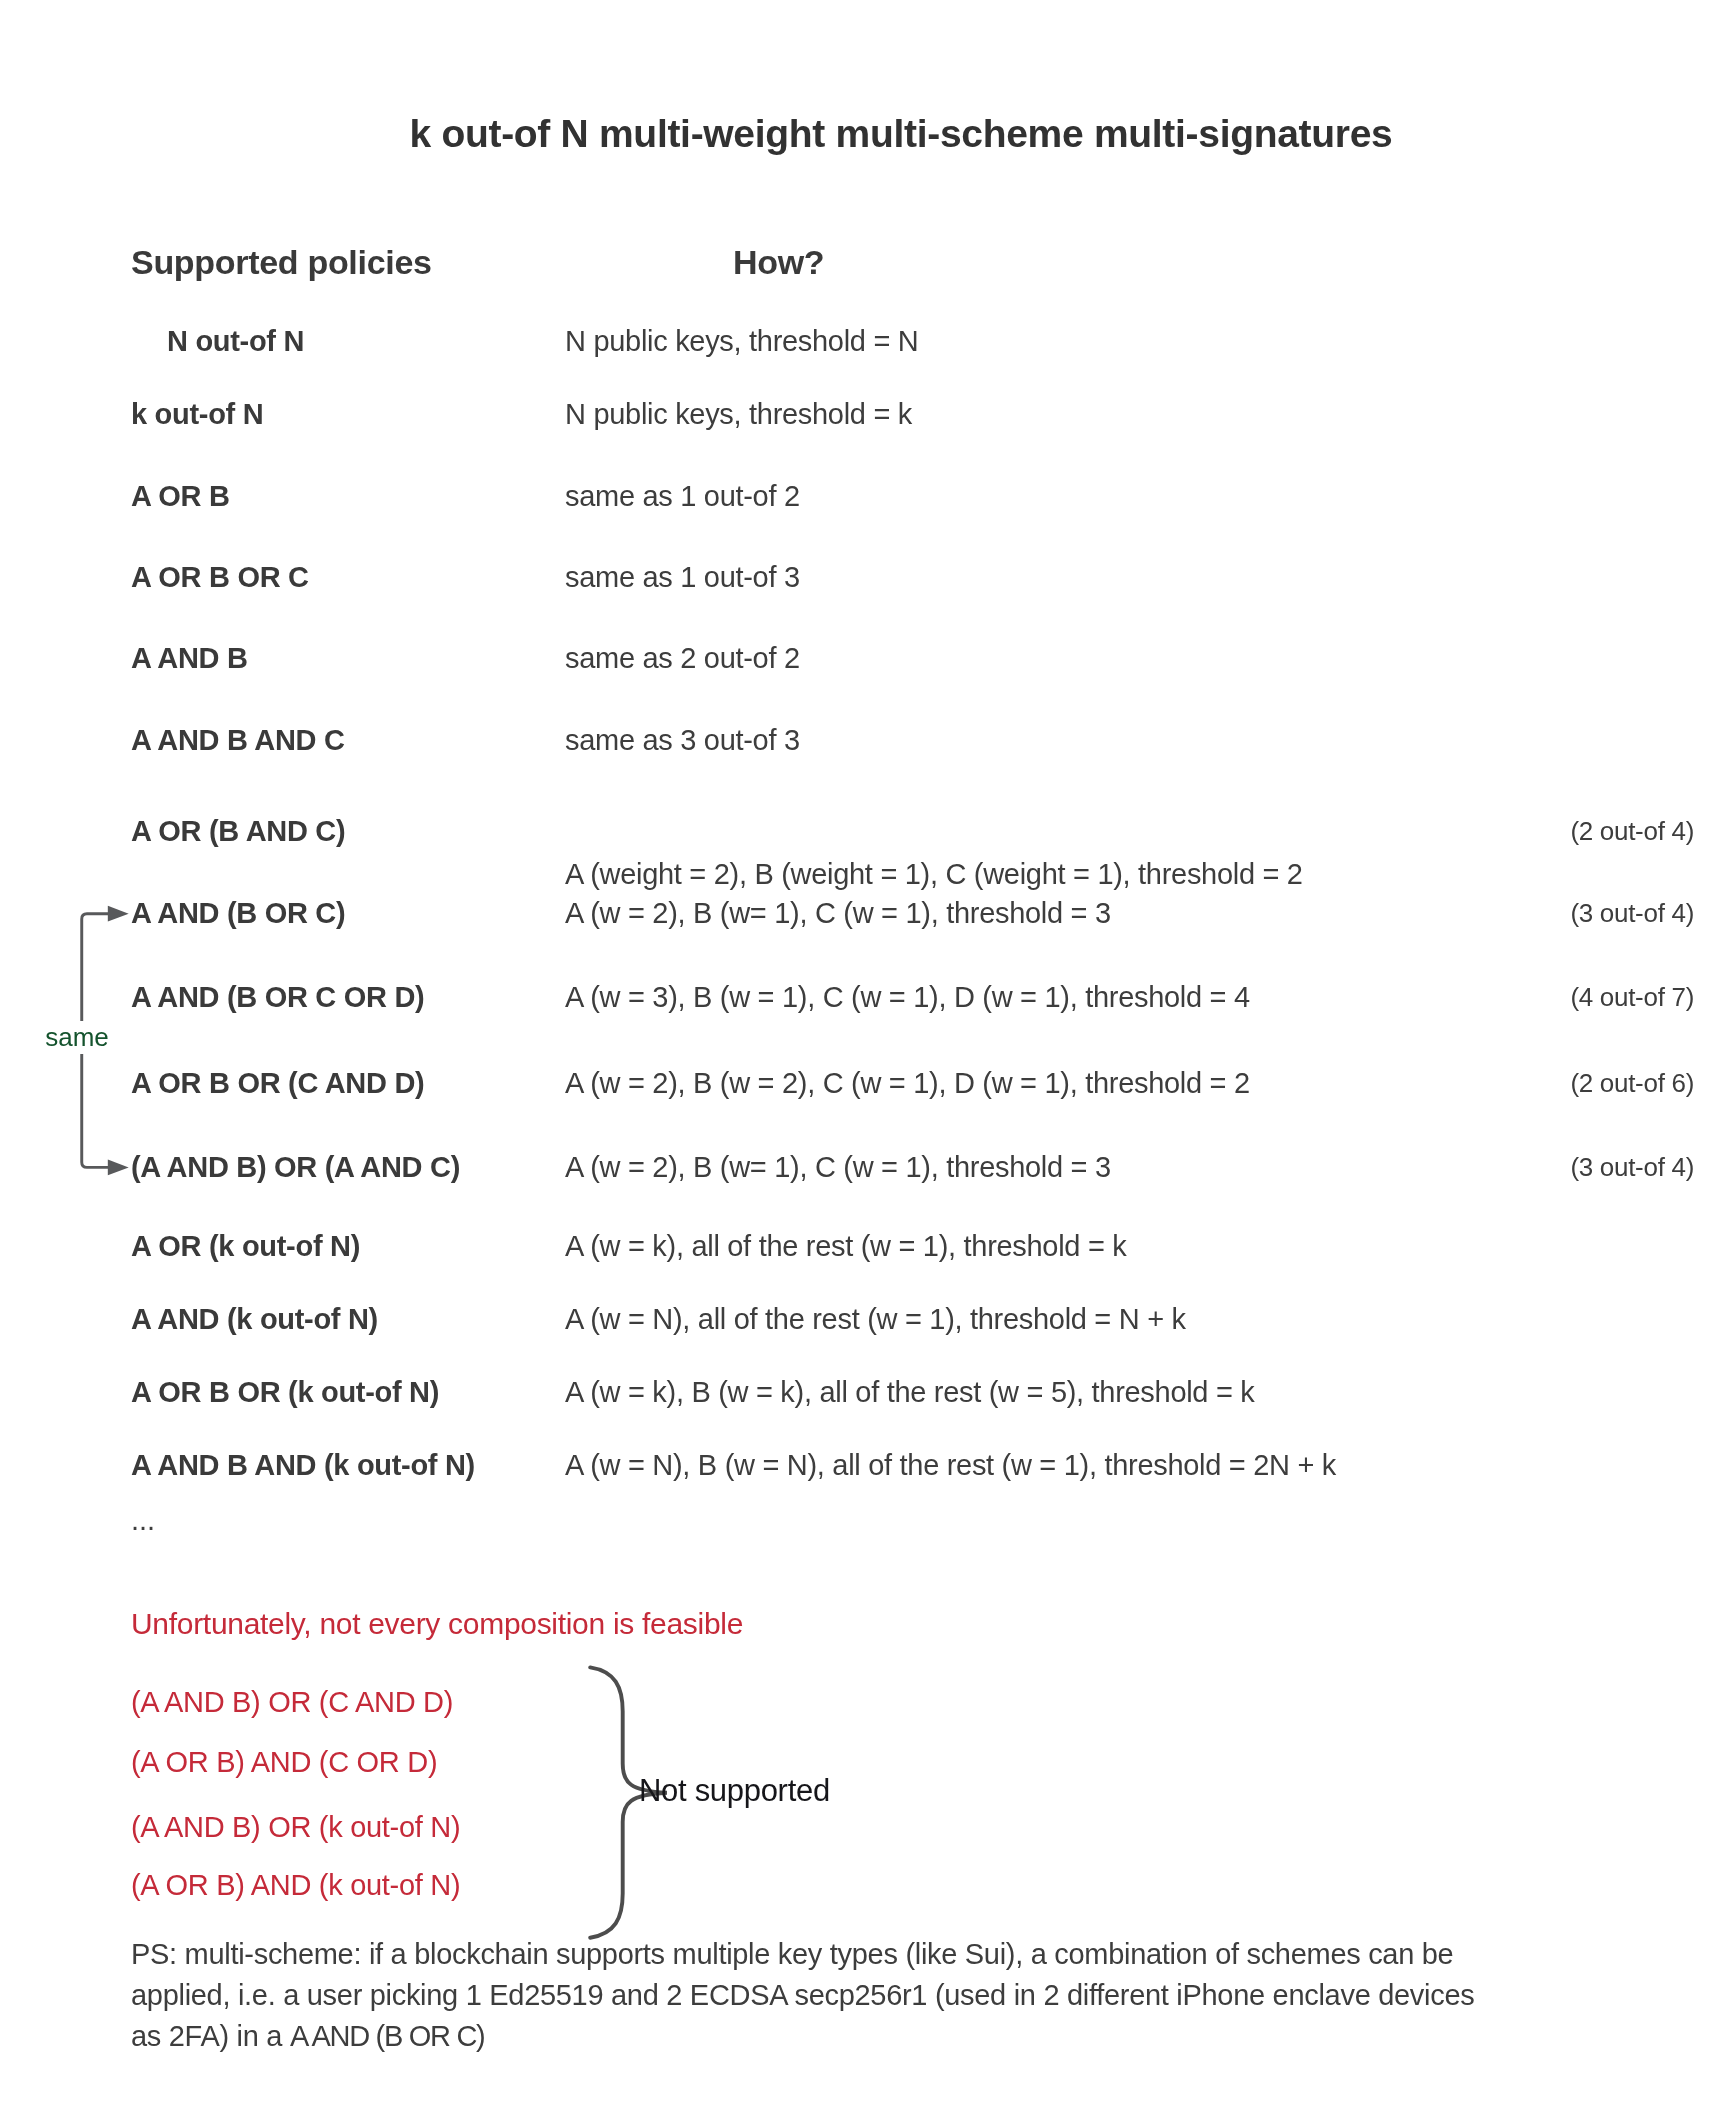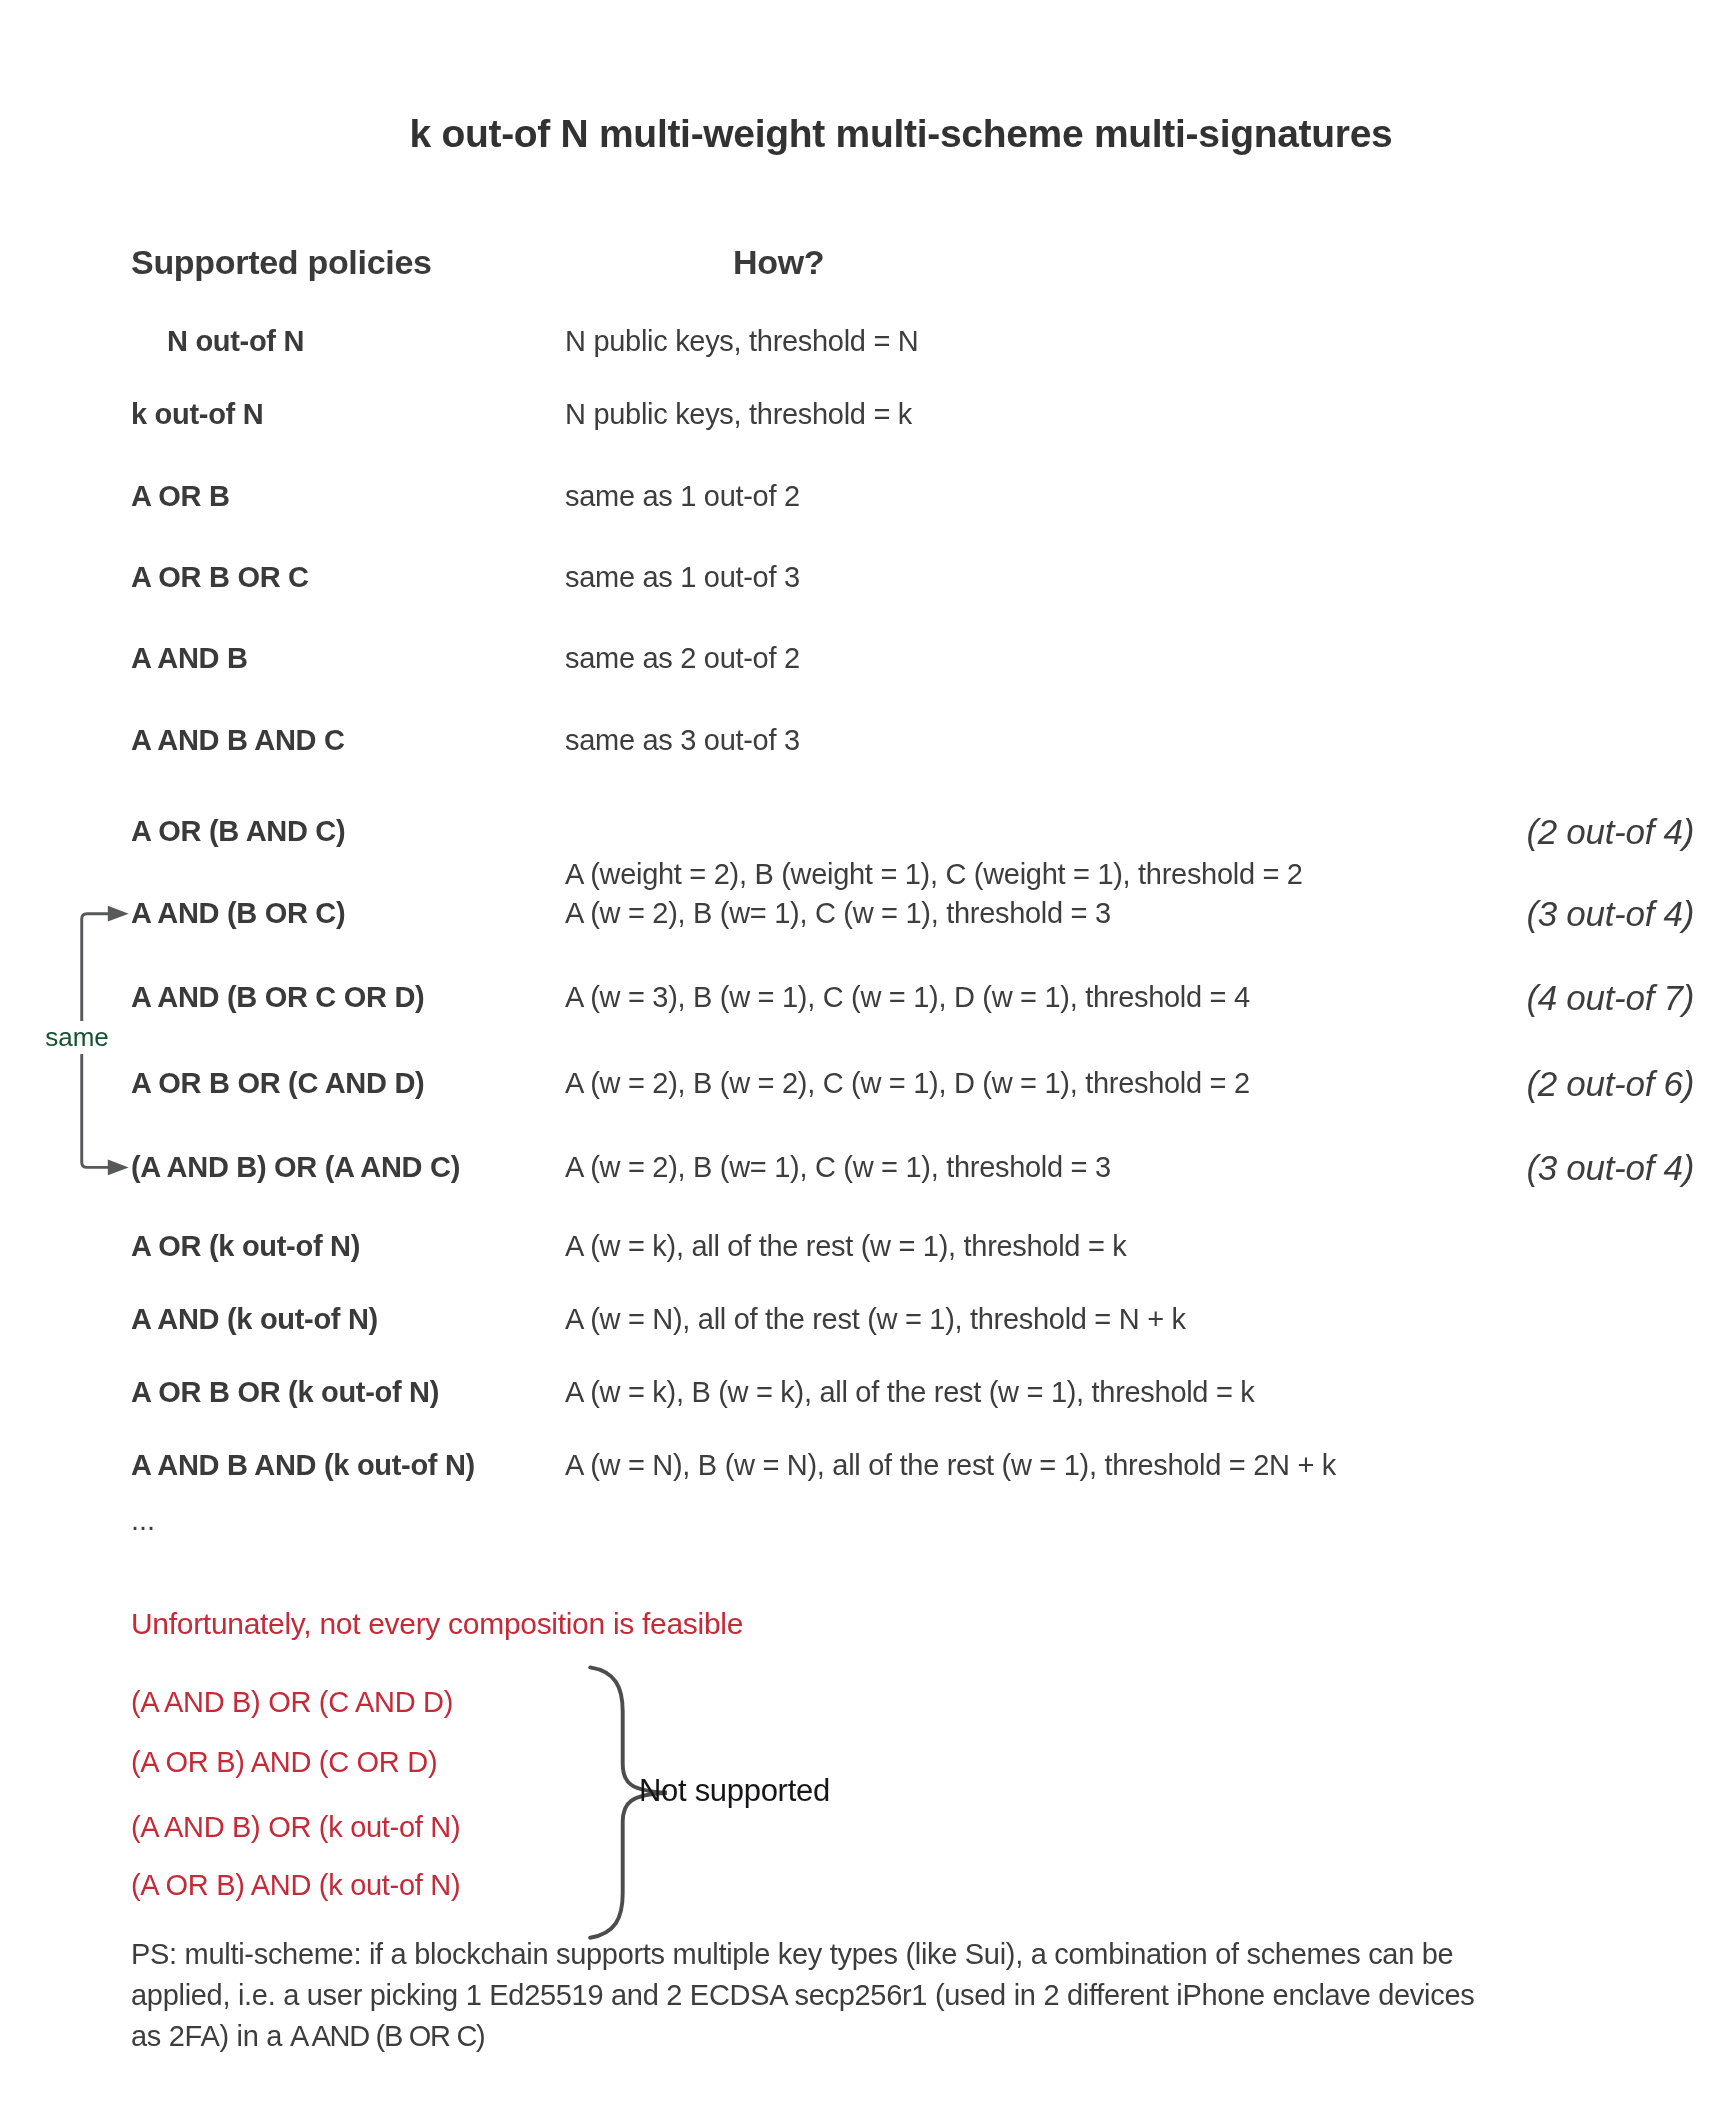--- a/index.html
+++ b/index.html
@@ -22,22 +22,22 @@
   }
   .policy{
     position:absolute;left:131px;font-size:29px;font-weight:bold;
     color:#3a3a3a;line-height:37px;letter-spacing:-0.3px;white-space:nowrap;
   }
   .how{
     position:absolute;left:565px;font-size:29px;font-weight:normal;
     color:#3d3d3d;line-height:37px;letter-spacing:-0.3px;white-space:nowrap;
   }
   .note{
-    position:absolute;right:36px;font-size:35px;font-weight:normal;
-    color:#3d3d3d;line-height:37px;letter-spacing:-0.3px;text-align:right;white-space:nowrap;font-style:italic;
+    position:absolute;right:36px;font-size:26px;font-weight:normal;
+    color:#3d3d3d;line-height:37px;letter-spacing:-0.3px;text-align:right;white-space:nowrap;
   }
   .ellipsis{
     position:absolute;left:131px;top:1502px;font-size:29px;color:#3d3d3d;line-height:37px;
   }
   .same-svg{position:absolute;left:36px;top:885px;z-index:1;}
   .same-label{
     position:absolute;left:40px;top:1021px;z-index:2;
     background:#ffffff;padding:0 5.2px;
     font-size:26px;color:#14532d;line-height:33px;
   }
@@ -109,21 +109,21 @@
   <div class="how" style="top:1149px;">A (w = 2), B (w= 1), C (w = 1), threshold = 3</div>
   <div class="note" style="top:1149px;">(3 out-of 4)</div>
 
   <div class="policy" style="top:1228px;">A OR (k out-of N)</div>
   <div class="how" style="top:1228px;">A (w = k), all of the rest (w = 1), threshold = k</div>
 
   <div class="policy" style="top:1301px;">A AND (k out-of N)</div>
   <div class="how" style="top:1301px;">A (w = N), all of the rest (w = 1), threshold = N + k</div>
 
   <div class="policy" style="top:1374px;">A OR B OR (k out-of N)</div>
-  <div class="how" style="top:1374px;">A (w = k), B (w = k), all of the rest (w = 1), threshold = k</div>
+  <div class="how" style="top:1374px;">A (w = k), B (w = k), all of the rest (w = 5), threshold = k</div>
 
   <div class="policy" style="top:1447px;">A AND B AND (k out-of N)</div>
   <div class="how" style="top:1447px;">A (w = N), B (w = N), all of the rest (w = 1), threshold = 2N + k</div>
 
   <div class="ellipsis">...</div>
 
   <svg class="same-svg" width="98" height="300" viewBox="0 0 150 460">
     <path d="M112,44 L78,44 Q70,44 70,52 L70,425 Q70,433 78,433 L112,433" fill="none" stroke="#58595b" stroke-width="4.5" stroke-linejoin="round"></path>
     <polygon points="110,32 142,44 110,56" fill="#58595b"></polygon>
     <polygon points="110,421 142,433 110,445" fill="#58595b"></polygon>

